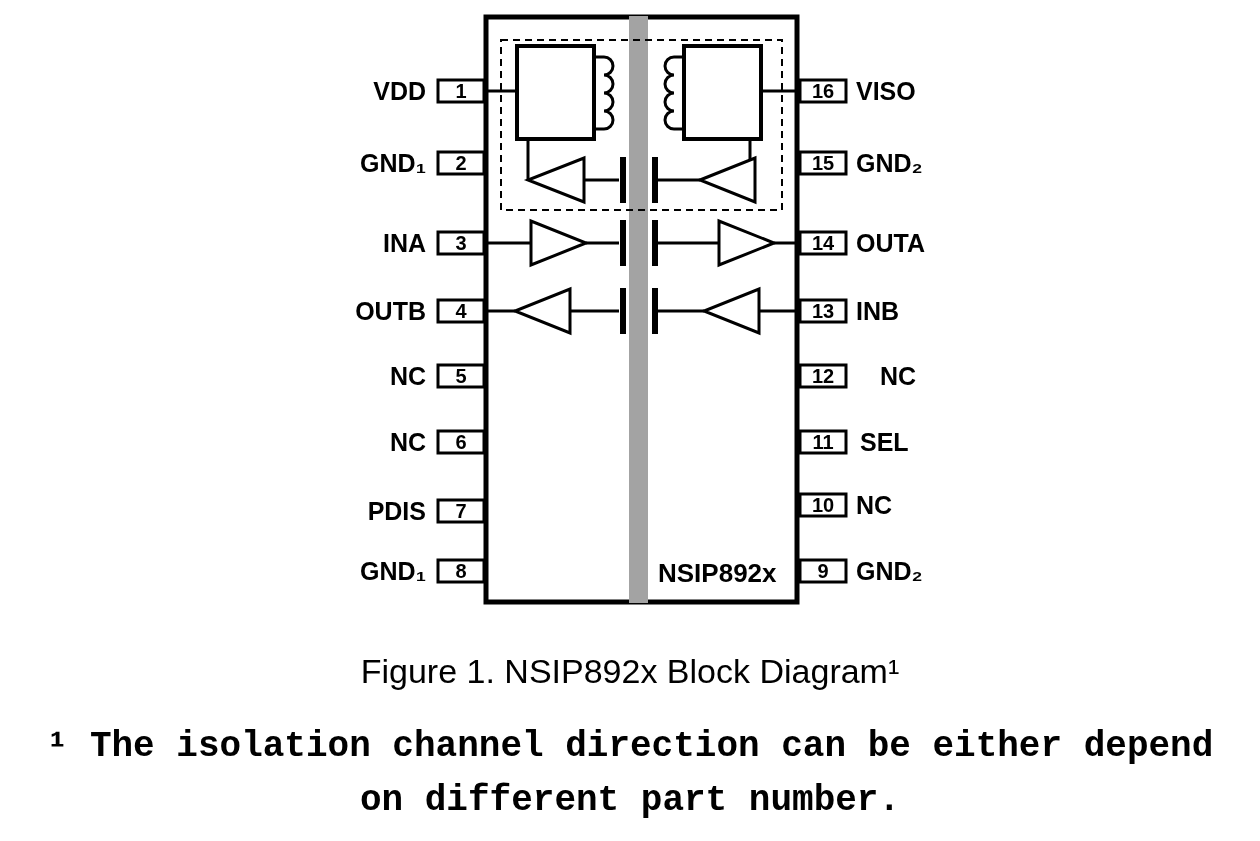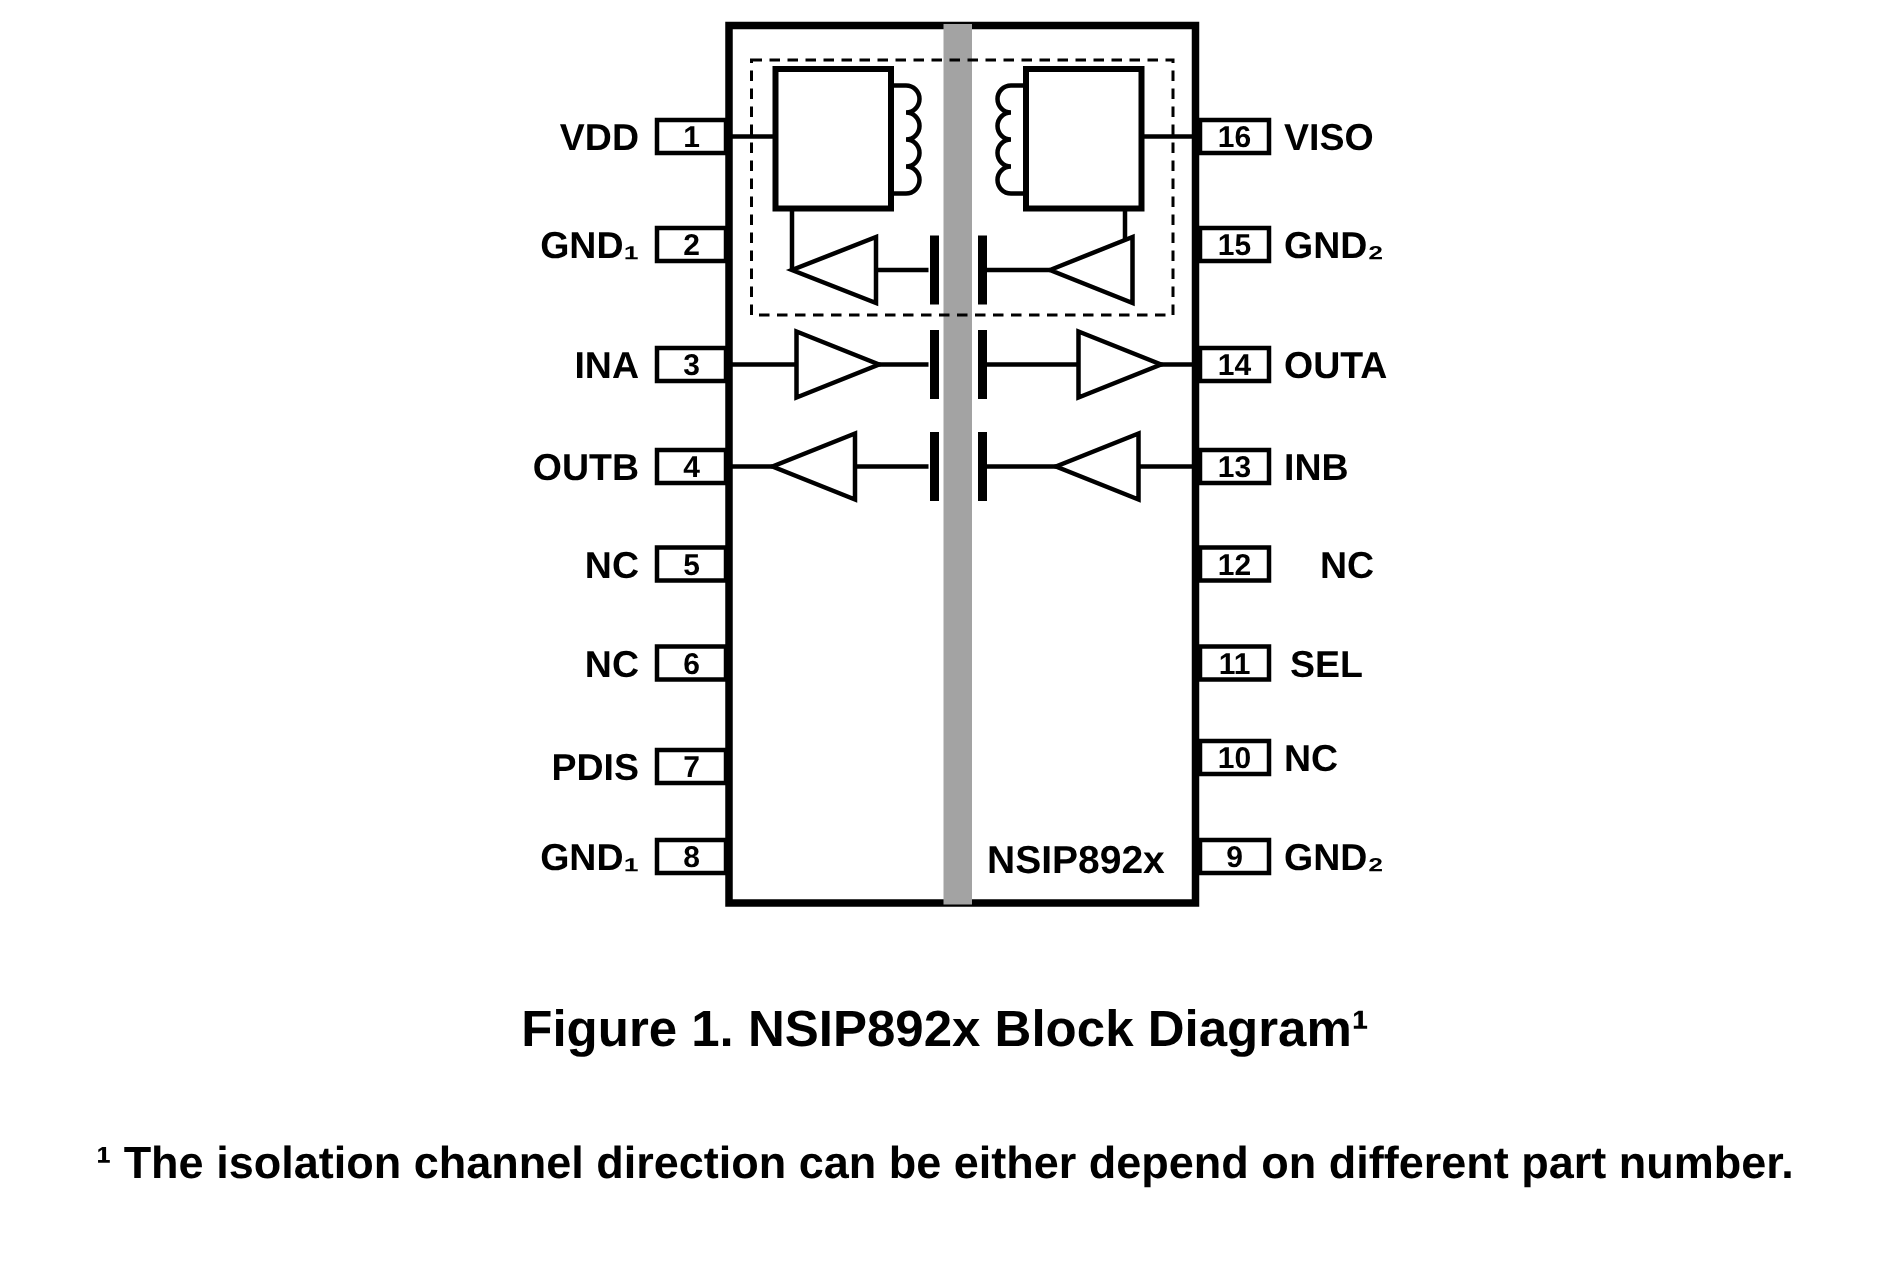--- a/index.html
+++ b/index.html
@@ -21,31 +21,32 @@
     font-family: "Liberation Sans", "DejaVu Sans", sans-serif;
     font-weight: 600;
     fill: #000000;
   }
   .pin-num  { font-size: 20px; }
   .pin-label{ font-size: 25px; }
   .chip-name{ font-size: 26px; }
   .caption {
     text-align: center;
     font-size: 34px;
-    font-weight: 700;
-    margin-top: 36px;
+    font-weight: 400;
+    margin-top: 22px;
     line-height: 1.2;
   }
   .footnote {
     width: 1230px;
-    margin: 46px auto 0;
+    margin: 28px auto 0;
     text-align: center;
-    font-size: 30px;
+    font-size: 36px;
     font-weight: 600;
     line-height: 1.5;
+    font-family: Liberation Mono, monospace;
   }
 </style>
 </head>
 <body>
 
 <div class="page">
 
   <svg width="1260" height="625" viewBox="0 0 1260 625">
 
     <rect x="486" y="17" width="311" height="585" fill="#ffffff" stroke="#000000" stroke-width="5"></rect>

